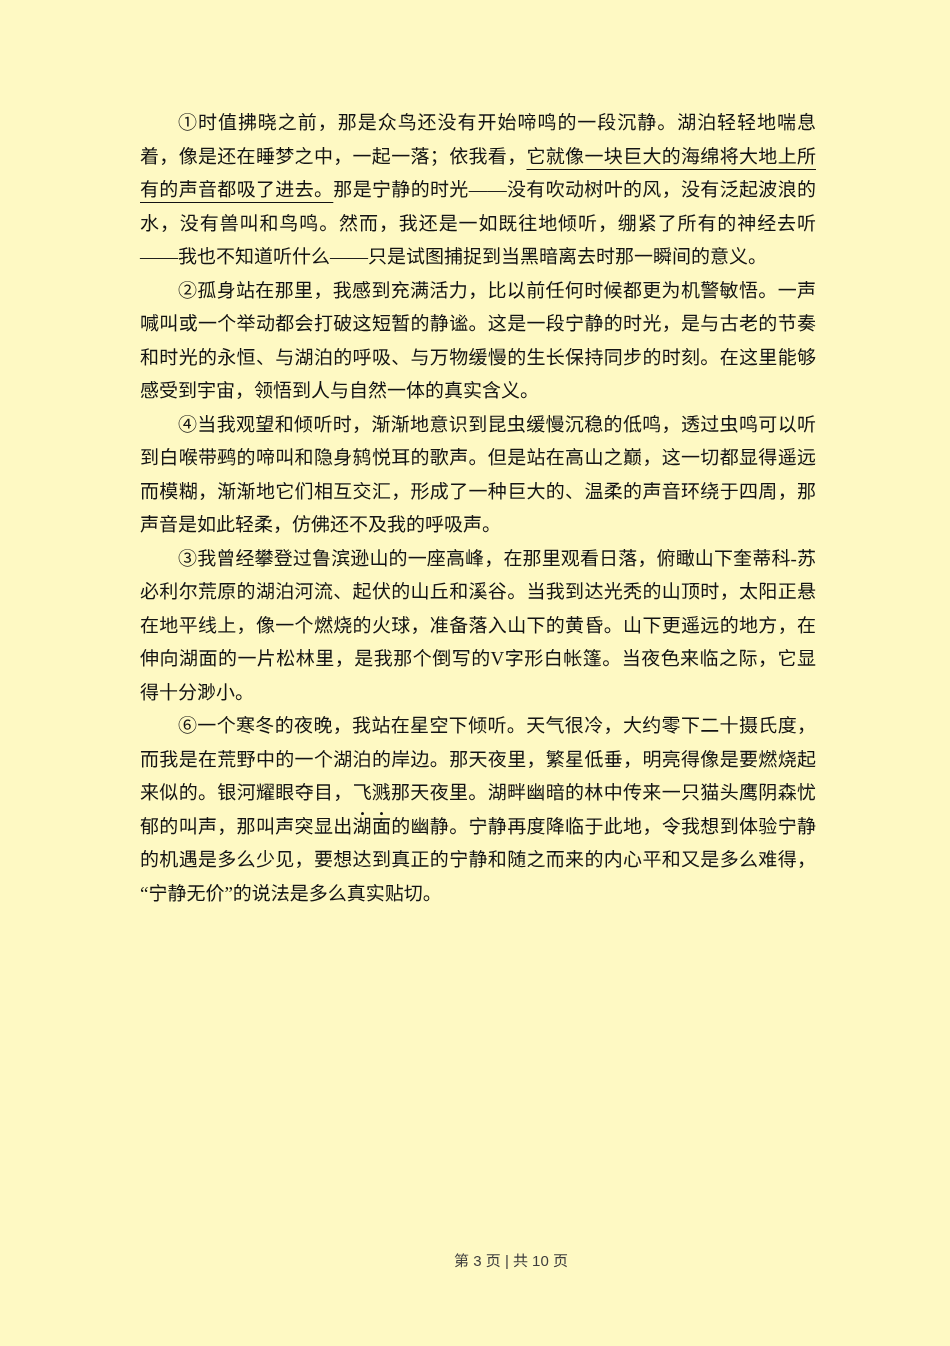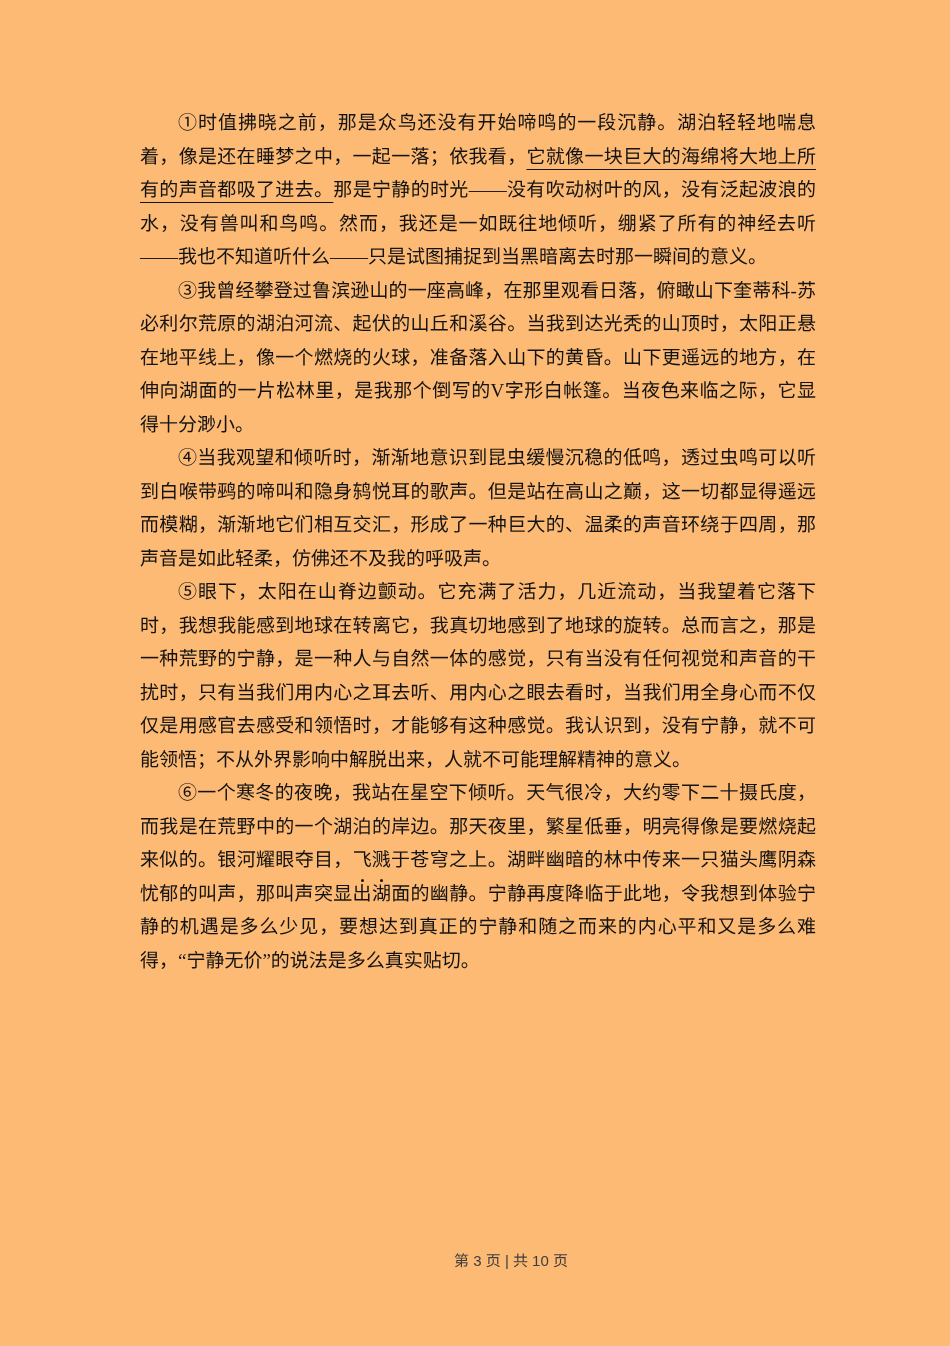--- a/index.html
+++ b/index.html
@@ -4,21 +4,21 @@
 <style>
   html, body {
     margin: 0;
     padding: 0;
     background: #ffffff;
   }
   .page {
     position: relative;
     width: 950px;
     height: 1346px;
-    background: #fdba74;
+    background: #fef9c3;
     color: #131313;
     font-family: "Liberation Serif", "DejaVu Serif", serif;
     overflow: hidden;
   }
   .doc-body {
     position: absolute;
     left: 140px;
     top: 106px;
     width: 676px;
     font-size: 19px;
@@ -63,22 +63,22 @@
     color: #3d3d3d;
     margin-left: 36px;
   }
 </style>
 </head>
 <body>
 
 <div class="page">
   <div class="doc-body">
       <p class="para"><span class="seg">①时值拂晓之前，那是众鸟还没有开始啼鸣的一段沉静。湖泊轻轻地喘息着，像是还在睡梦之中，一起一落；依我看，</span><span class="seg u">它就像一块巨大的海绵将大地上所有的声音都吸了进去。</span><span class="seg">那是宁静的时光——没有吹动树叶的风，没有泛起波浪的水，没有兽叫和鸟鸣。然而，我还是一如既往地倾听，绷紧了所有的神经去听——我也不知道听什么——只是试图捕捉到当黑暗离去时那一瞬间的意义。</span></p>
+      <p class="para"><span class="seg">②孤身站在那里，我感到充满活力，比以前任何时候都更为机警敏悟。一声喊叫或一个举动都会打破这短暂的静谧。这是一段宁静的时光，是与古老的节奏和时光的永恒、与湖泊的呼吸、与万物缓慢的生长保持同步的时刻。在这里能够感受到宇宙，领悟到人与自然一体的真实含义。</span></p>
+      <p class="para"><span class="seg">④当我观望和倾听时，渐渐地意识到昆虫缓慢沉稳的低鸣，透过虫鸣可以听到白喉带鹀的啼叫和隐身鸫悦耳的歌声。但是站在高山之巅，这一切都显得遥远而模糊，渐渐地它们相互交汇，形成了一种巨大的、温柔的声音环绕于四周，那声音是如此轻柔，仿佛还不及我的呼吸声。</span></p>
       <p class="para"><span class="seg">③我曾经攀登过鲁滨逊山的一座高峰，在那里观看日落，俯瞰山下奎蒂科-苏必利尔荒原的湖泊河流、起伏的山丘和溪谷。当我到达光秃的山顶时，太阳正悬在地平线上，像一个燃烧的火球，准备落入山下的黄昏。山下更遥远的地方，在伸向湖面的一片松林里，是我那个倒写的V字形白帐篷。当夜色来临之际，它显得十分渺小。</span></p>
-      <p class="para"><span class="seg">④当我观望和倾听时，渐渐地意识到昆虫缓慢沉稳的低鸣，透过虫鸣可以听到白喉带鹀的啼叫和隐身鸫悦耳的歌声。但是站在高山之巅，这一切都显得遥远而模糊，渐渐地它们相互交汇，形成了一种巨大的、温柔的声音环绕于四周，那声音是如此轻柔，仿佛还不及我的呼吸声。</span></p>
-      <p class="para"><span class="seg">⑤眼下，太阳在山脊边颤动。它充满了活力，几近流动，当我望着它落下时，我想我能感到地球在转离它，我真切地感到了地球的旋转。总而言之，那是一种荒野的宁静，是一种人与自然一体的感觉，只有当没有任何视觉和声音的干扰时，只有当我们用内心之耳去听、用内心之眼去看时，当我们用全身心而不仅仅是用感官去感受和领悟时，才能够有这种感觉。我认识到，没有宁静，就不可能领悟；不从外界影响中解脱出来，人就不可能理解精神的意义。</span></p>
-      <p class="para"><span class="seg">⑥一个寒冬的夜晚，我站在星空下倾听。天气很冷，大约零下二十摄氏度，而我是在荒野中的一个湖泊的岸边。那天夜里，繁星低垂，明亮得像是要燃烧起来似的。银河耀眼夺目，</span><span class="seg"><span class="emch">飞</span><span class="emch">溅</span></span><span class="seg">于苍穹之上。湖畔幽暗的林中传来一只猫头鹰阴森忧郁的叫声，那叫声突显出湖面的幽静。宁静再度降临于此地，令我想到体验宁静的机遇是多么少见，要想达到真正的宁静和随之而来的内心平和又是多么难得，“宁静无价”的说法是多么真实贴切。</span></p>
+      <p class="para"><span class="seg">⑥一个寒冬的夜晚，我站在星空下倾听。天气很冷，大约零下二十摄氏度，而我是在荒野中的一个湖泊的岸边。那天夜里，繁星低垂，明亮得像是要燃烧起来似的。银河耀眼夺目，</span><span class="seg"><span class="emch">飞</span><span class="emch">溅</span></span><span class="seg">那天夜里。湖畔幽暗的林中传来一只猫头鹰阴森忧郁的叫声，那叫声突显出湖面的幽静。宁静再度降临于此地，令我想到体验宁静的机遇是多么少见，要想达到真正的宁静和随之而来的内心平和又是多么难得，“宁静无价”的说法是多么真实贴切。</span></p>
       <p class="para"></p>
     </div>
   <div class="footer">
     <span>第 3 页 | 共 10 页</span>
   </div>
 </div>
 
 </body></html>

